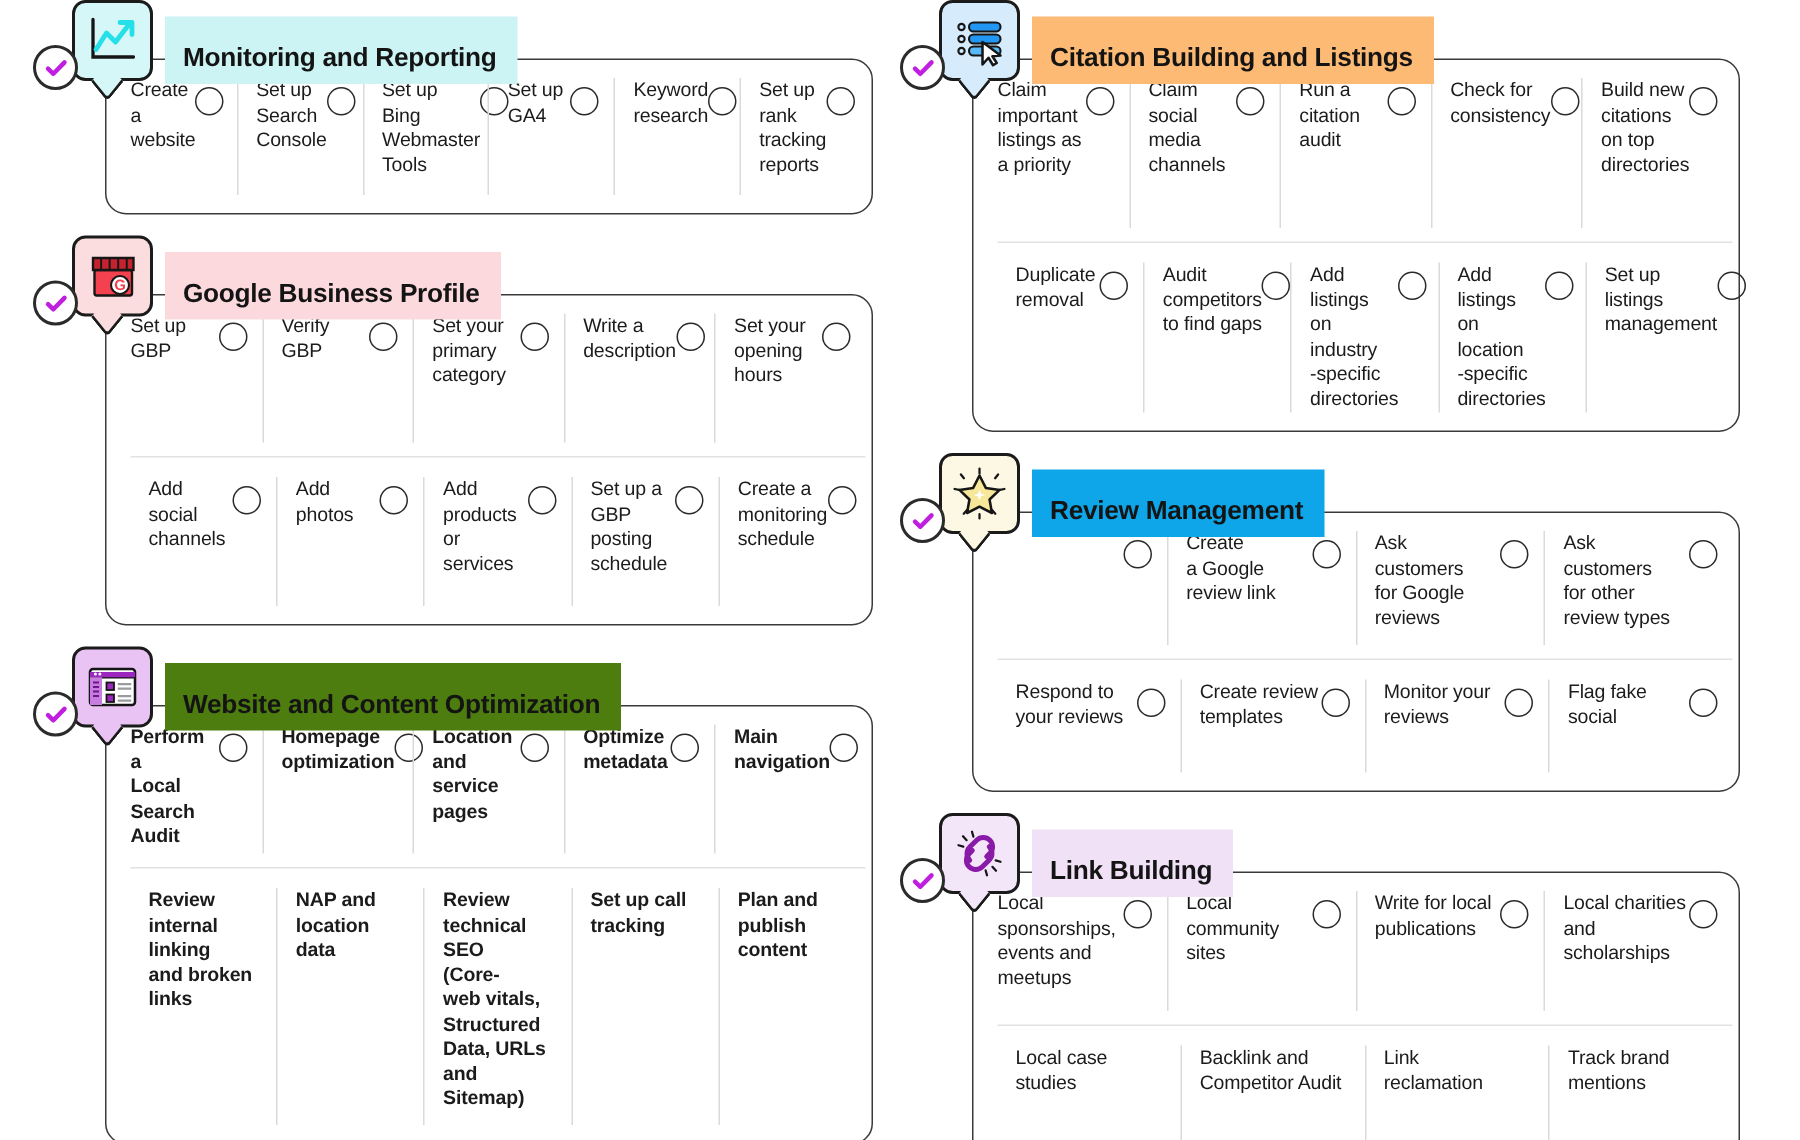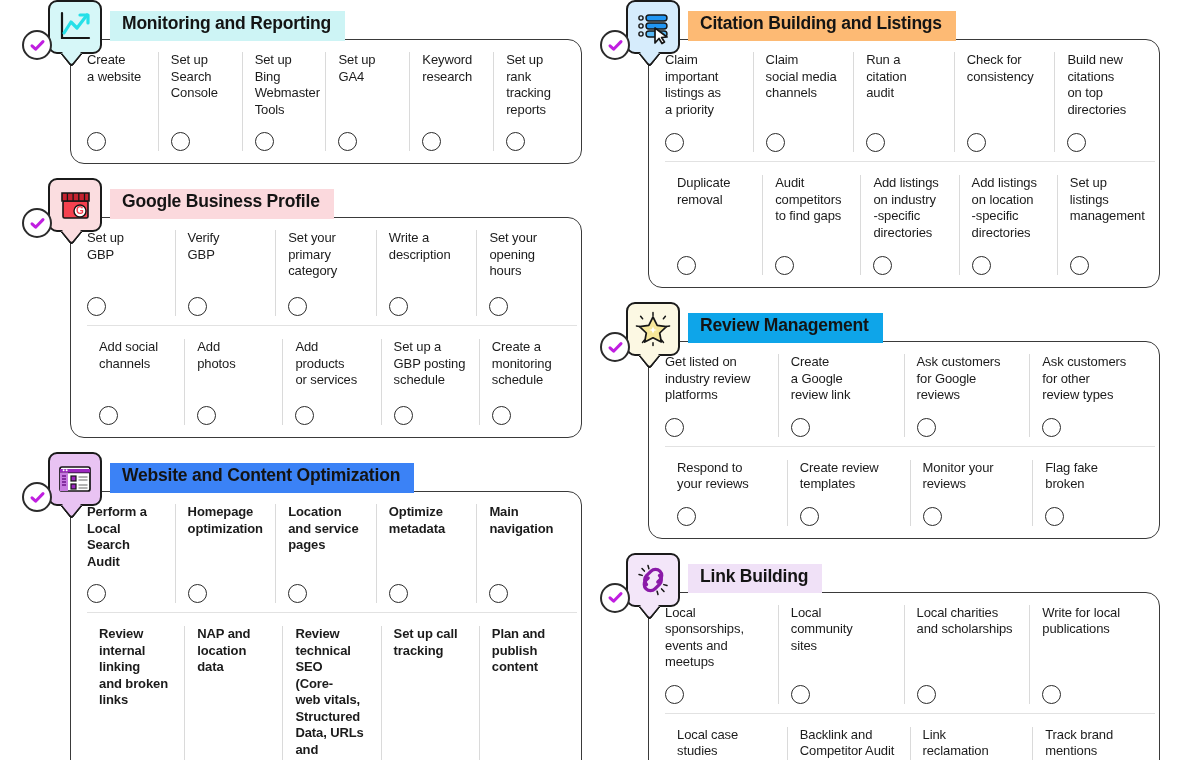--- a/index.html
+++ b/index.html
@@ -89,21 +89,21 @@
     align-items: center;
     justify-content: center;
     z-index: 9;
   }
 
   
   .title-band {
     display: inline-block;
     margin-left: 8px;
     margin-top: 11px;
-    padding: 1px 14px 5px 12px;
+    padding: 16px 14px 5px 12px;
     font-size: 17.5px;
     font-weight: bold;
     letter-spacing: -0.2px;
     line-height: 1.35;
     white-space: nowrap;
     color: #141414;
   }
 
   
   .card {
@@ -126,21 +126,21 @@
     margin-top: 9px;
     padding-top: 13px;
     margin-left: 12px;
   }
   .cell {
     flex: 1 1 0;
     min-width: 0;
     padding: 0 10px 0 12px;
     border-left: 1.4px solid #dadada;
     display: flex;
-    flex-direction: column;
+    flex-direction: row;
     box-sizing: border-box;
   }
   .card-row > .cell:first-child { border-left: none; }
 
   .cell-label {
     font-size: 13px;
     line-height: 16.5px;
     color: #1b1b1b;
     letter-spacing: -0.1px;
     white-space: pre-line;
@@ -154,21 +154,21 @@
     box-sizing: border-box;
     margin-top: 6px;
     flex: 0 0 auto;
   }
 
   
   .h-mon   .card-row { min-height: 78px; }
   .h-gbp   .card-row { min-height: 86px; }
   .h-web   .card-row { min-height: 86px; font-weight: bold; }
   .h-web   .card-row:last-child { min-height: 158px; }
-  .h-cit   .card-row { min-height: 100px; justify-content: center; }
+  .h-cit   .card-row { min-height: 100px; }
   .h-cit   .card-row:last-child { min-height: 100px; }
   .h-rev   .card-row { min-height: 76px; }
   .h-rev   .card-row:last-child { min-height: 62px; }
   .h-link  .card-row { min-height: 80px; }
   .h-link  .card-row:last-child { min-height: 64px; }
 </style>
 </head>
 <body>
 
 <div id="board">
@@ -336,21 +336,21 @@
               <rect x="16" y="17" width="5" height="5" fill="#9b27bf" stroke="#161616" stroke-width="1.2"></rect>
               <rect x="16" y="25" width="5" height="5" fill="#9b27bf" stroke="#161616" stroke-width="1.2"></rect>
               <path d="M23.5 18 h9 M23.5 21 h9 M23.5 26 h9 M23.5 29 h9" stroke="#9b9b9b" stroke-width="1.5"></path>
             </svg>
           </div>
           <div class="check-badge">
             <svg width="17" height="17" viewBox="0 0 17 17">
               <path d="M3 8.8 L6.6 12.2 L14 4.6" fill="none" stroke="#c01fe0" stroke-width="3" stroke-linecap="round" stroke-linejoin="round"></path>
             </svg>
           </div>
-          <div class="title-band" style="background: #3b82f6;">Website and Content Optimization</div>
+          <div class="title-band" style="background: #4d7c0f;">Website and Content Optimization</div>
         </div>
         <div class="card">
           <div class="card-row">
             <div class="cell">
               <div class="cell-label">Perform a
 Local Search
 Audit</div>
               <div class="cell-spacer"></div>
               <div class="checkbox"></div>
             </div>
@@ -530,23 +530,20 @@
           <div class="check-badge">
             <svg width="17" height="17" viewBox="0 0 17 17">
               <path d="M3 8.8 L6.6 12.2 L14 4.6" fill="none" stroke="#c01fe0" stroke-width="3" stroke-linecap="round" stroke-linejoin="round"></path>
             </svg>
           </div>
           <div class="title-band" style="background: #0ea5e9;">Review Management</div>
         </div>
         <div class="card">
           <div class="card-row">
             <div class="cell">
-              <div class="cell-label">Get listed on
-industry review
-platforms</div>
               <div class="cell-spacer"></div>
               <div class="checkbox"></div>
             </div>
             <div class="cell">
               <div class="cell-label">Create
 a Google
 review link</div>
               <div class="cell-spacer"></div>
               <div class="checkbox"></div>
             </div>
@@ -579,21 +576,21 @@
               <div class="checkbox"></div>
             </div>
             <div class="cell">
               <div class="cell-label">Monitor your
 reviews</div>
               <div class="cell-spacer"></div>
               <div class="checkbox"></div>
             </div>
             <div class="cell">
               <div class="cell-label">Flag fake
-broken</div>
+social</div>
               <div class="cell-spacer"></div>
               <div class="checkbox"></div>
             </div>
           </div>
         </div>
       </div>
       <div class="section h-link">
         <div class="sec-head">
           <div class="icon-tile" style="background: rgb(243, 230, 249);">
             <svg width="40" height="40" viewBox="0 0 40 40">
@@ -619,28 +616,28 @@
               <div class="checkbox"></div>
             </div>
             <div class="cell">
               <div class="cell-label">Local
 community
 sites</div>
               <div class="cell-spacer"></div>
               <div class="checkbox"></div>
             </div>
             <div class="cell">
+              <div class="cell-label">Write for local
+publications</div>
+              <div class="cell-spacer"></div>
+              <div class="checkbox"></div>
+            </div>
+            <div class="cell">
               <div class="cell-label">Local charities
 and scholarships</div>
-              <div class="cell-spacer"></div>
-              <div class="checkbox"></div>
-            </div>
-            <div class="cell">
-              <div class="cell-label">Write for local
-publications</div>
               <div class="cell-spacer"></div>
               <div class="checkbox"></div>
             </div>
           </div>
           <div class="card-row">
             <div class="cell">
               <div class="cell-label">Local case
 studies</div>
               <div class="cell-spacer"></div>
             </div>

